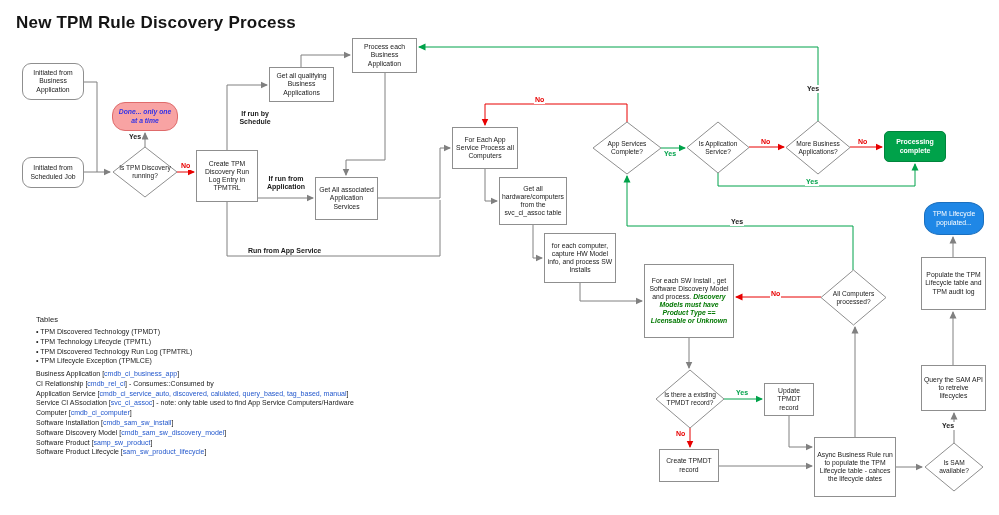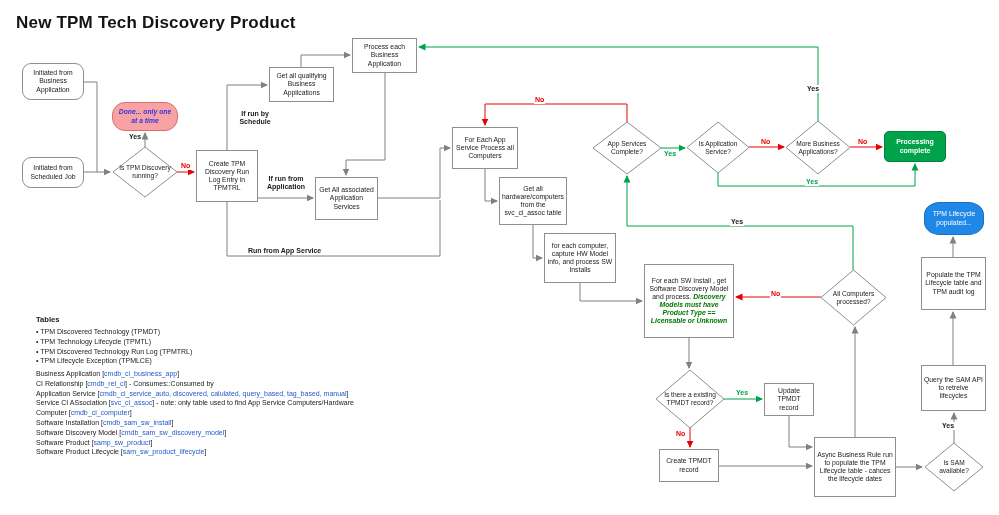--- a/index.html
+++ b/index.html
@@ -15,32 +15,32 @@
   .blue-term{background:#1f87e6;border:1px solid #1a6fbe;border-radius:16px / 13px;color:#ffffff;}
   .dlabel{position:absolute;display:flex;align-items:center;justify-content:center;text-align:center;
           font-size:6.6px;line-height:1.15;color:#1a1a1a;}
   .elabel{position:absolute;font-size:7px;font-weight:bold;color:#1a1a1a;background:#ffffff;
           padding:0 1px;line-height:1.1;text-align:center;white-space:nowrap;}
   .elabel.wrap{white-space:normal;}
   .elabel.red{color:#e80000;}
   .elabel.green{color:#00a24a;}
   .emph{color:#017701;font-weight:bold;font-style:italic;}
   .tblock{position:absolute;color:#1a1a1a;font-size:7px;}
-  .tblock .hd{font-weight:bold;font-size:7.6px;margin-bottom:3px;}
+  .tblock .hd{font-weight:normal;font-size:7.6px;margin-bottom:3px;}
   .tblock .hd.it{font-style:italic;}
   .tblock .ln{line-height:1.4;white-space:nowrap;}
   .bullet::before{content:"• ";}
   .blue{color:#2257cc;}
 </style>
 </head>
 <body>
 
 <div id="canvas">
 
-  <div class="title">New TPM Tech Discovery Product</div>
+  <div class="title">New TPM Rule Discovery Process</div>
 
   <svg class="layer" width="999" height="515">
     <defs>
       <marker id="ah-gray" markerWidth="9" markerHeight="9" refX="6.5" refY="4" orient="auto" markerUnits="userSpaceOnUse">
         <path d="M0,0.5 L7.5,4 L0,7.5 Z" fill="#808080"></path>
       </marker>
       <marker id="ah-red" markerWidth="9" markerHeight="9" refX="6.5" refY="4" orient="auto" markerUnits="userSpaceOnUse">
         <path d="M0,0.5 L7.5,4 L0,7.5 Z" fill="#e80000"></path>
       </marker>
       <marker id="ah-green" markerWidth="9" markerHeight="9" refX="6.5" refY="4" orient="auto" markerUnits="userSpaceOnUse">

